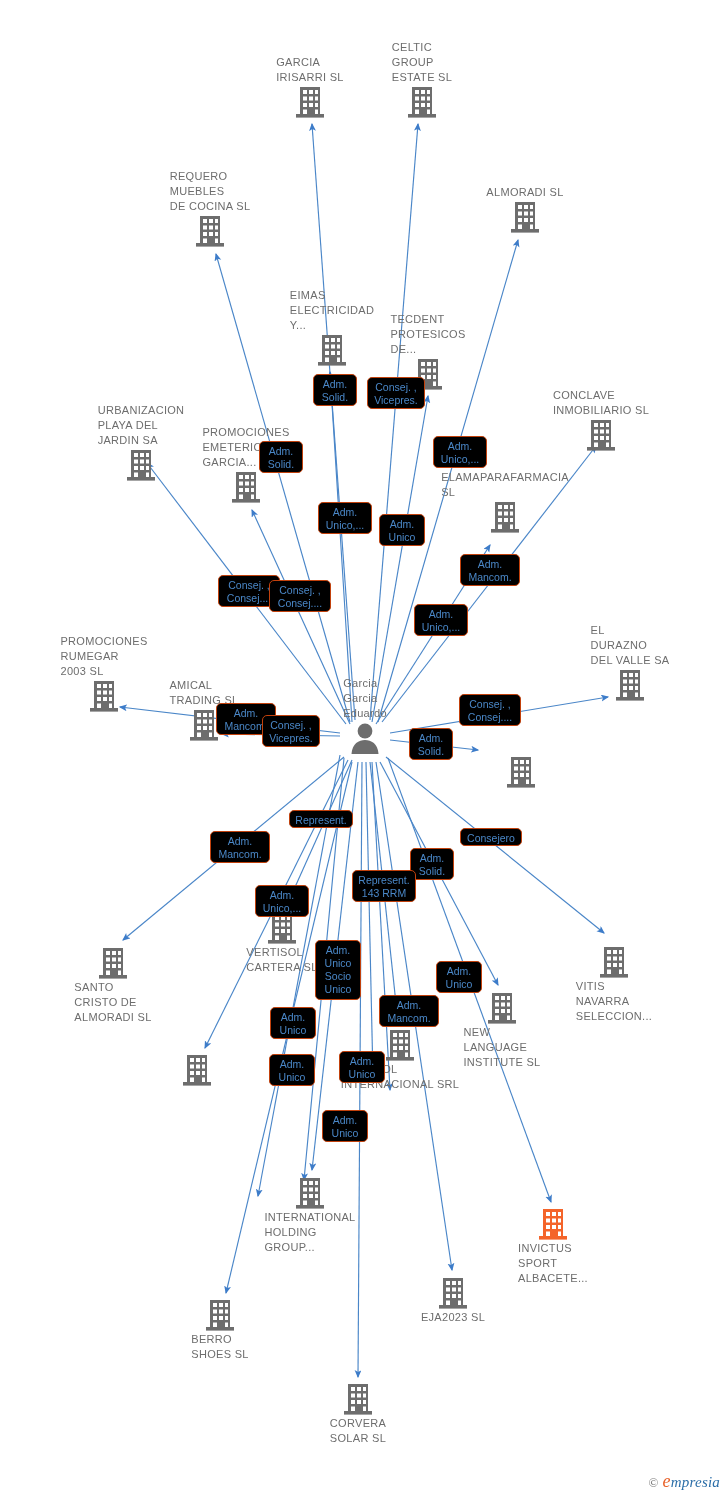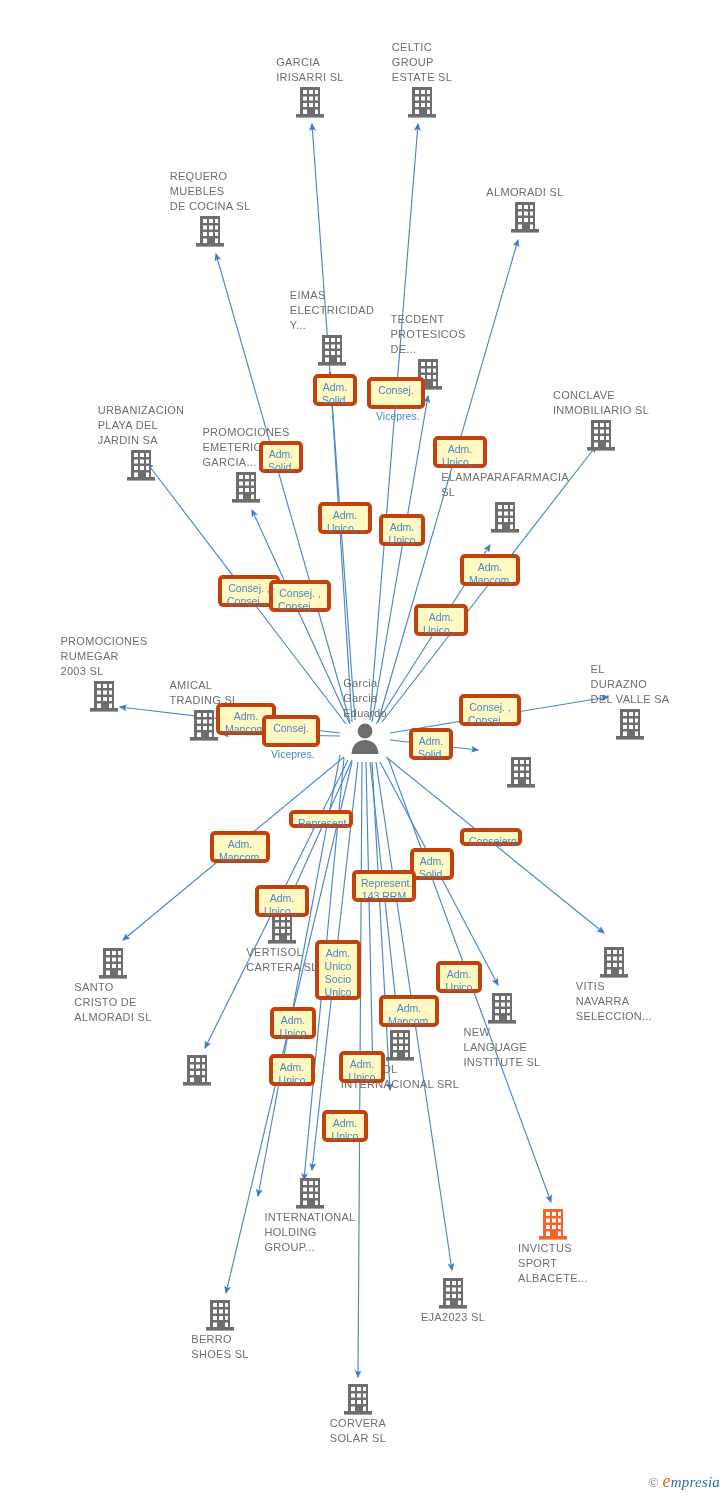--- a/index.html
+++ b/index.html
@@ -43,23 +43,23 @@
     white-space: pre-line;
   }
   .node-inner {
     display: flex;
     flex-direction: column;
     align-items: center;
   }
   .edge-label {
     position: absolute;
     box-sizing: border-box;
-    border: 4px solid #c2410c;
+    border: 1px solid #c2410c;
     border-radius: 5px;
-    background: #fef9c3;
+    background: #000000;
     color: #4a87c7;
     font-size: 10.5px;
     line-height: 13px;
     text-align: center;
     padding: 3px 5px;
     white-space: pre-line;
     transform: translate(-50%, -50%);
   }
   .watermark {
     position: absolute;
@@ -395,21 +395,21 @@
                 <rect x="21" y="11.5" width="3" height="4"></rect>
                 <rect x="9" y="18" width="4" height="4"></rect>
                 <rect x="15" y="18" width="4" height="4"></rect>
                 <rect x="21" y="18" width="3" height="4"></rect>
                 <rect x="9" y="24.5" width="4" height="4.5"></rect>
                 <rect x="21" y="24.5" width="3" height="4.5"></rect>
               </g>
             </svg></span>
         </div>
       </div>
-      <div class="node" style="left: 630px; top: 623px; margin-top: 39px;">
+      <div class="node" style="left: 630px; top: 623px;">
         <div class="node-inner">
           <span class="caption">EL
 DURAZNO
 DEL VALLE SA</span>
           <span class="glyph"><svg width="32" height="34" viewBox="0 0 32 34" aria-hidden="true">
               <rect x="6" y="2" width="20" height="27" fill="#6d6d6d"></rect>
               <rect x="2" y="29" width="28" height="3.6" fill="#6d6d6d"></rect>
               <g fill="#ffffff">
                 <rect x="9" y="5" width="4" height="4"></rect>
                 <rect x="15" y="5" width="4" height="4"></rect>

